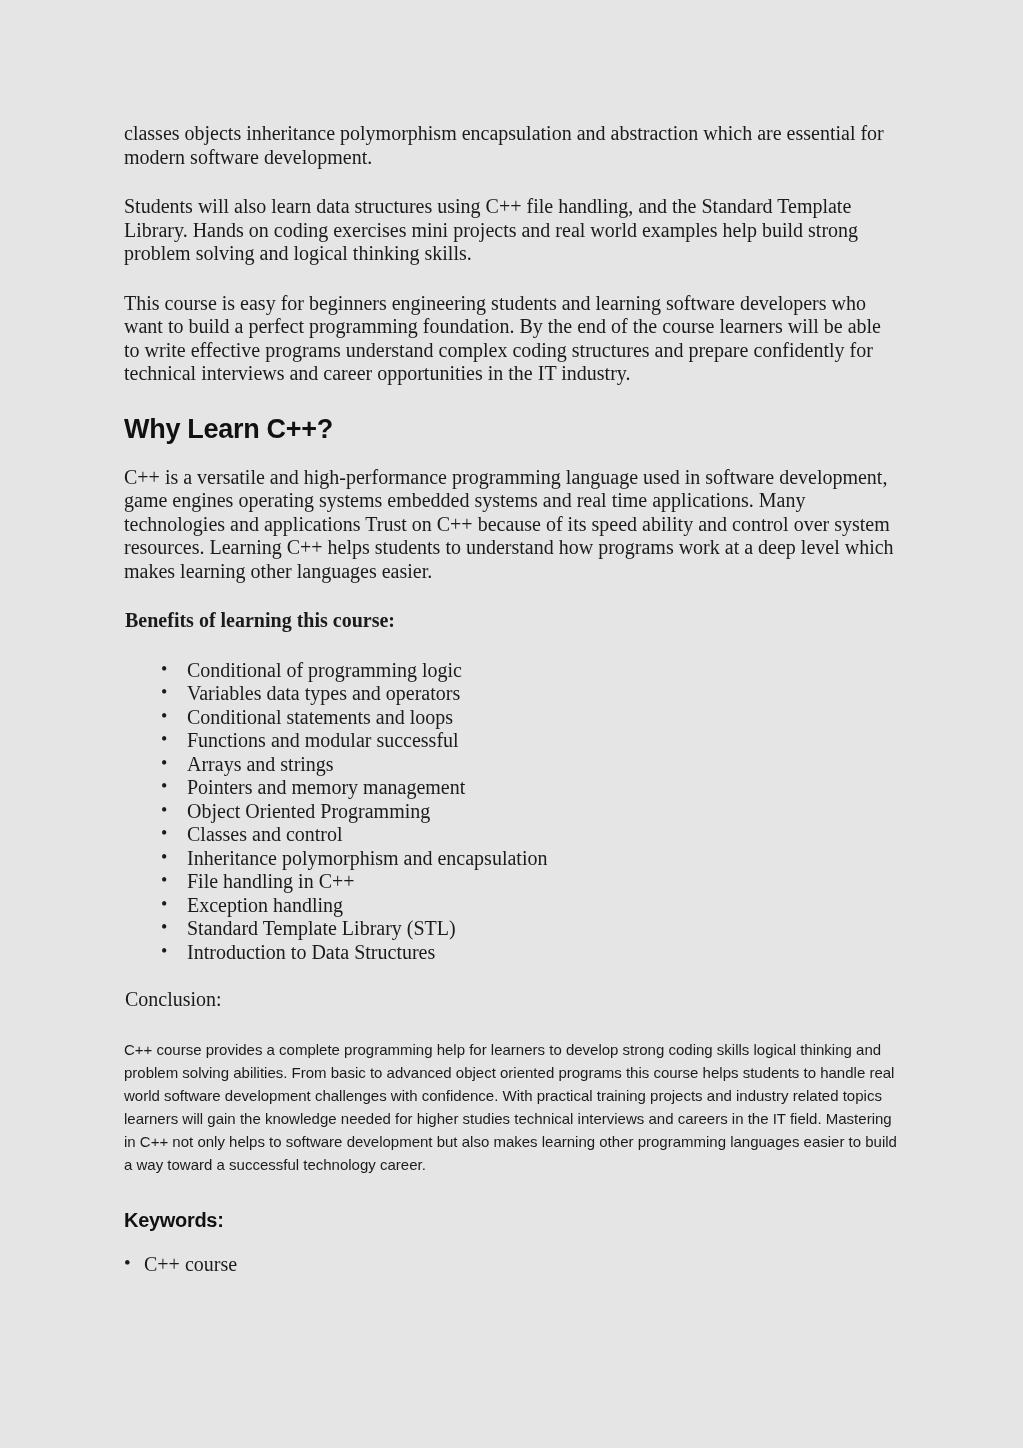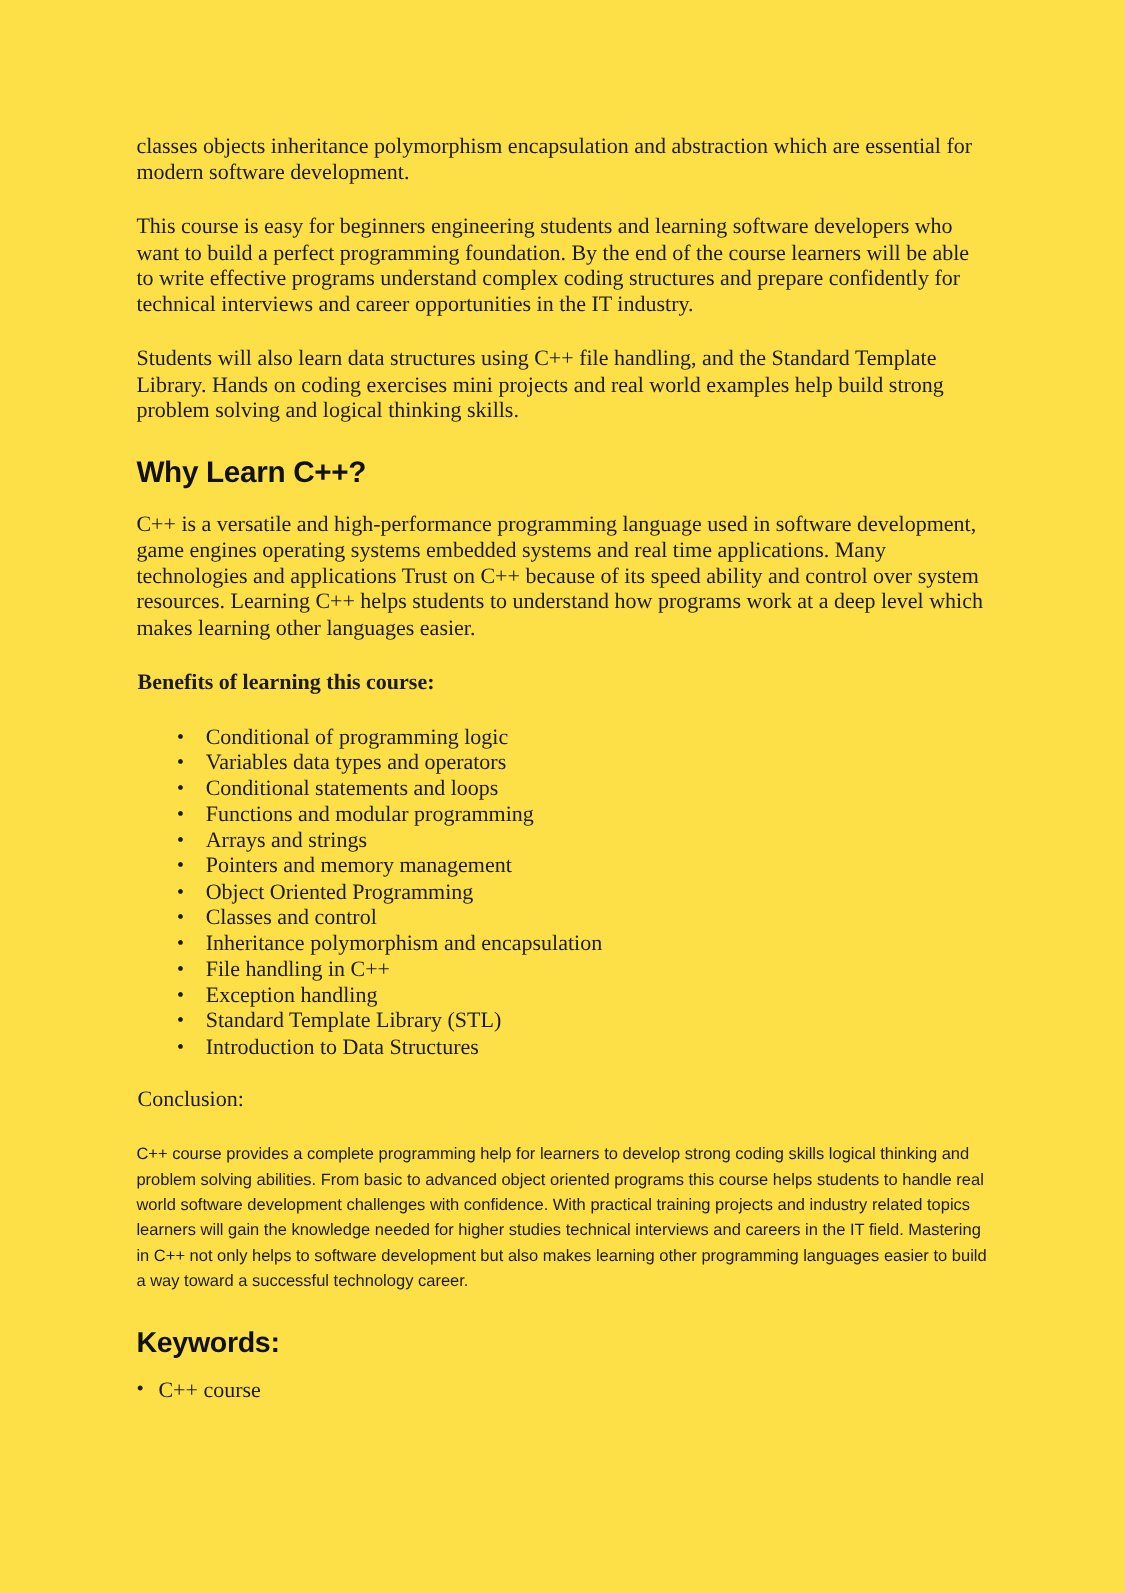--- a/index.html
+++ b/index.html
@@ -9,21 +9,21 @@
     background: #ffffff;
   }
   body {
     width: 1023px;
     height: 1448px;
     overflow: hidden;
   }
   .page {
     width: 1023px;
     height: 1448px;
-    background: #fde047;
+    background: #e5e5e5;
     padding: 122px 123px 0 124px;
     color: #1b1b1b;
   }
   
   .serif-para {
     font-family: "Liberation Serif", serif;
     font-size: 20px;
     line-height: 23.5px;
     margin: 0 0 26px 0;
     text-align: left;
@@ -39,21 +39,21 @@
   .sans-heading {
     font-family: Liberation Sans, sans-serif;
     font-weight: 600;
     font-size: 27px;
     line-height: 34px;
     letter-spacing: -0.3px;
     margin: 0 0 20px 0;
     color: #111111;
   }
   .sans-heading.keywords {
-    font-size: 26px;
+    font-size: 20px;
     line-height: 32px;
     margin: 0 0 16px 0;
   }
   
   .sans-para {
     font-family: "Liberation Sans", sans-serif;
     font-size: 15px;
     line-height: 23px;
     margin: 0 0 28px 0;
     color: #1b1b1b;
@@ -97,35 +97,35 @@
     font-size: 19px;
   }
 </style>
 </head>
 <body>
 
 <div class="page">
 
   <p class="serif-para">classes objects inheritance polymorphism encapsulation and abstraction which are essential for modern software development.</p>
 
+  <p class="serif-para">Students will also learn data structures using C++ file handling, and the Standard Template Library. Hands on coding exercises mini projects and real world examples help build strong problem solving and logical thinking skills.</p>
+
   <p class="serif-para">This course is easy for beginners engineering students and learning software developers who want to build a perfect programming foundation. By the end of the course learners will be able to write effective programs understand complex coding structures and prepare confidently for technical interviews and career opportunities in the IT industry.</p>
-
-  <p class="serif-para">Students will also learn data structures using C++ file handling, and the Standard Template Library. Hands on coding exercises mini projects and real world examples help build strong problem solving and logical thinking skills.</p>
 
   <h2 class="sans-heading">Why Learn C++?</h2>
 
   <p class="serif-para">C++ is a versatile and high-performance programming language used in software development, game engines operating systems embedded systems and real time applications. Many technologies and applications Trust on C++ because of its speed ability and control over system resources. Learning C++ helps students to understand how programs work at a deep level which makes learning other languages easier.</p>
 
   <p class="serif-label bold">Benefits of learning this course:</p>
 
   <ul class="benefit-list">
     <li><span class="bullet-dot">•</span><span>Conditional of programming logic</span></li>
     <li><span class="bullet-dot">•</span><span>Variables data types and operators</span></li>
     <li><span class="bullet-dot">•</span><span>Conditional statements and loops</span></li>
-    <li><span class="bullet-dot">•</span><span>Functions and modular programming</span></li>
+    <li><span class="bullet-dot">•</span><span>Functions and modular successful</span></li>
     <li><span class="bullet-dot">•</span><span>Arrays and strings</span></li>
     <li><span class="bullet-dot">•</span><span>Pointers and memory management</span></li>
     <li><span class="bullet-dot">•</span><span>Object Oriented Programming</span></li>
     <li><span class="bullet-dot">•</span><span>Classes and control</span></li>
     <li><span class="bullet-dot">•</span><span>Inheritance polymorphism and encapsulation</span></li>
     <li><span class="bullet-dot">•</span><span>File handling in C++</span></li>
     <li><span class="bullet-dot">•</span><span>Exception handling</span></li>
     <li><span class="bullet-dot">•</span><span>Standard Template Library (STL)</span></li>
     <li><span class="bullet-dot">•</span><span>Introduction to Data Structures</span></li>
   </ul>

